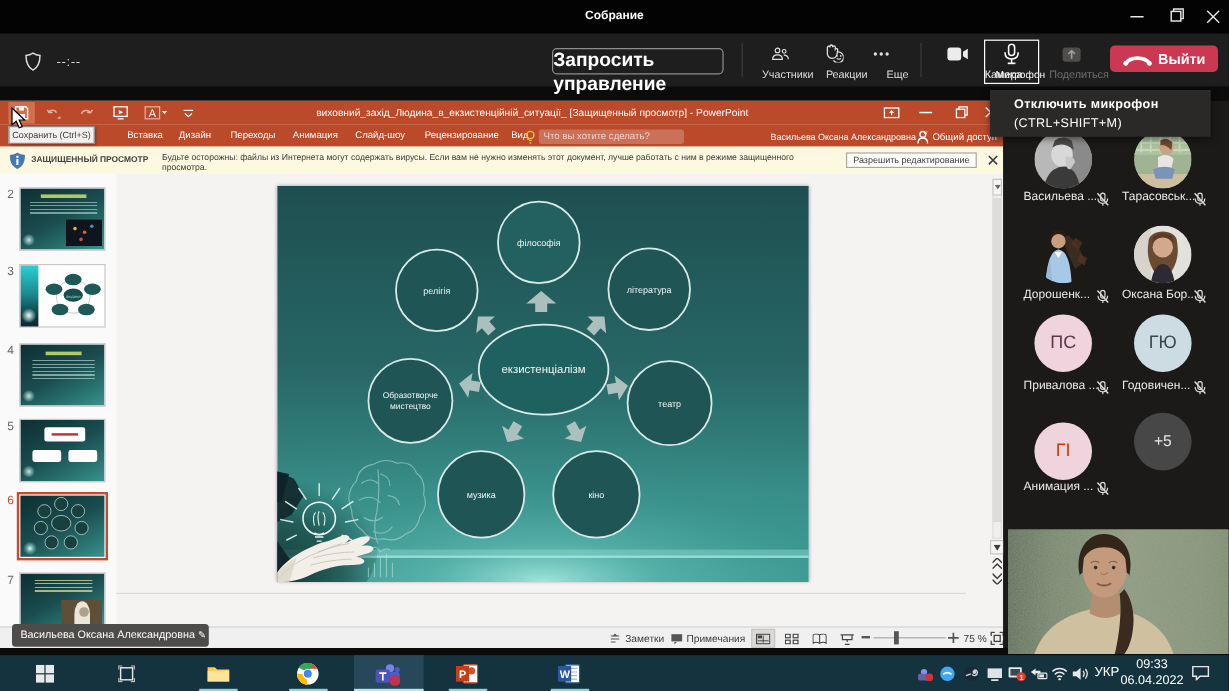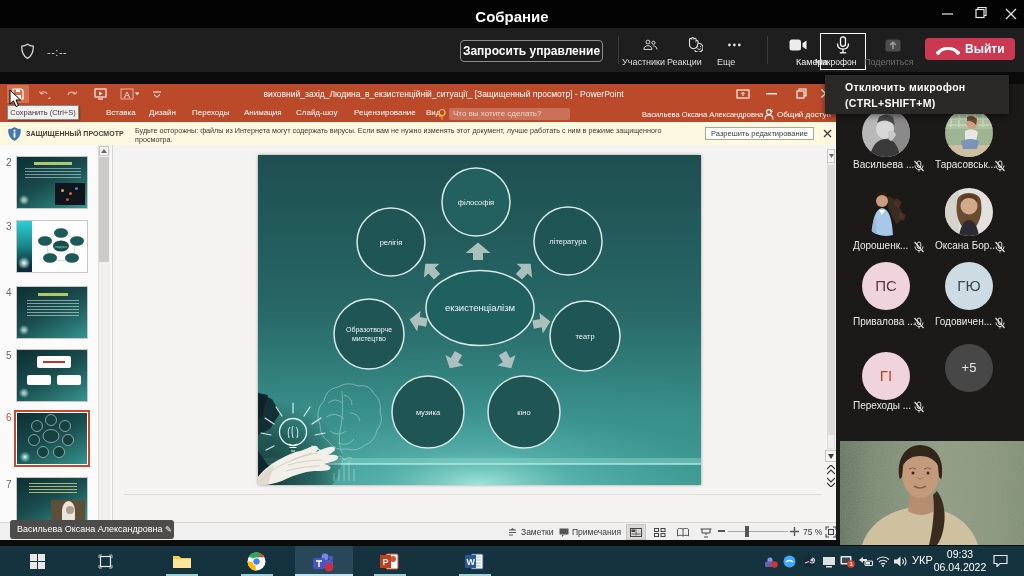--- a/index.html
+++ b/index.html
@@ -2,41 +2,41 @@
 <html><head>
 <meta charset="utf-8">
 <style>
   * { margin:0; padding:0; box-sizing:border-box; }
   html,body { width:1024px; height:576px; overflow:hidden; background:#0c0b0b; font-family:"Liberation Sans", sans-serif; }
   .abs { position:absolute; }
   #stage { position:relative; width:1024px; height:576px; background:#0c0b0b; }
 
   
   #titlebar { left:0; top:0; width:1024px; height:28px; background:#030303; }
-  #titlebar .title { position:absolute; left:0; right:0; top:8px; text-align:center; color:#fff; font-size:15px; font-weight:bold; }
+  #titlebar .title { position:absolute; left:0; right:0; top:8px; text-align:center; color:#fff; font-size:10px; font-weight:bold; }
   #toolbar { left:0; top:28px; width:1024px; height:44px; background:#1f1e1e; }
   .tbicon { position:absolute; color:#e8e8e8; }
-  .tblabel { position:absolute; color:#dedede; font-size:9px; text-align:left; }
+  .tblabel { position:absolute; color:#dedede; font-size:9px; text-align:right; }
   .tbdiv { position:absolute; top:8px; width:1px; height:28px; background:#3e3d3d; }
 
   
   #ppt { left:0; top:84px; width:836px; height:456px; background:#f4f3f2; }
   #ppt-title { position:absolute; left:0; top:0; width:836px; height:20px; background:#bb4a2b; }
   #ppt-ribbon { position:absolute; left:0; top:20px; width:836px; height:35px; background:#bb4a2b; }
   .ppt-tab { position:absolute; top:4px; color:#fff; font-size:8px;margin-left:13px; }
   #ppt-yellow { position:absolute; left:0; top:38px; width:836px; height:23px; background:#fdf8e0; }
   #ppt-statusbar { position:absolute; left:0; top:438px; width:836px; height:18px; background:#f0f0f0; border-top:1px solid #d6d4d2; }
 
   
   #thumbs { position:absolute; left:0; top:61px; width:113px; height:377px; background:#fafafa; border-right:1px solid #d8d6d4; }
   .thumb { position:absolute; left:16px; width:72px; height:53px; background:#fff; border:1px solid #c8c6c4; overflow:hidden; }
   .tnum { position:absolute; left:6px; color:#6a6866; font-size:10px; }
 
   
-  #slidearea { position:absolute; left:124px; top:61px; width:708px; height:377px; background:#f4f3f2; }
+  #slidearea { position:absolute; left:97px; top:61px; width:708px; height:377px; background:#f4f3f2; }
 
   
   #rightpanel { left:836px; top:84px; width:188px; height:456px; background:#1b1a19; }
   .pname { position:absolute; color:#eaeaea; font-size:10px; }
 
   
   #taskbar { left:0; top:546px; width:1024px; height:30px; background:#14333f; }
 </style>
 </head>
 <body>
@@ -48,21 +48,21 @@
       <rect x="38" y="9.5" width="8" height="8" fill="none" stroke="#e8e8e8" stroke-width="1.2"></rect>
       <path d="M40 9.5 v-2 h8 v8 h-2" fill="none" stroke="#e8e8e8" stroke-width="1.2"></path>
       <path d="M68 9 l10 10 M78 9 l-10 10" stroke="#e8e8e8" stroke-width="1.2"></path>
     </svg>
   </div>
   <div class="abs" id="toolbar">
     <svg class="abs" style="left:20px;top:15px" width="15" height="17" viewBox="0 0 16 19">
       <path d="M8 1.5 C10 2.8 12.5 3.5 14.5 3.6 C14.5 9.5 13 14.5 8 17.2 C3 14.5 1.5 9.5 1.5 3.6 C3.5 3.5 6 2.8 8 1.5 Z" fill="none" stroke="#d8d8d8" stroke-width="1.4"></path>
     </svg>
     <div class="abs" style="left:47px;top:18px;color:#d8d8d8;font-size:11px;letter-spacing:0.5px;">--:--</div>
-    <div class="abs" style="left:460px;top:12px;width:143px;height:22px;border:1px solid #8f8d8b;border-radius:4px;color:#fff;font-size:12px;font-weight:bold;text-align:center;line-height:20px;">Запросить управление</div>
+    <div class="abs" style="left:460px;top:12px;width:143px;height:22px;border:1px solid #8f8d8b;border-radius:4px;color:#fff;font-size:16px;font-weight:bold;line-height:20px;">Запросить управление</div>
     <div class="tbdiv" style="left:618px;"></div>
 
     <svg class="tbicon" style="left:642px;top:10px" width="17" height="14" viewBox="0 0 23 17">
       <circle cx="8" cy="4.5" r="2.6" fill="none" stroke="#e0e0e0" stroke-width="1.3"></circle>
       <circle cx="15.5" cy="5.5" r="2.1" fill="none" stroke="#e0e0e0" stroke-width="1.3"></circle>
       <path d="M2.5 14.5 c0-3.2 2.4-5 5.5-5 s5.5 1.8 5.5 5 z" fill="none" stroke="#e0e0e0" stroke-width="1.3"></path>
       <path d="M15 9.8 c3 0 5.2 1.7 5.2 4.7" fill="none" stroke="#e0e0e0" stroke-width="1.3"></path>
     </svg>
     <div class="tblabel" style="left:622px;top:29px;width:56px;">Участники</div>
 
@@ -510,21 +510,21 @@
       </g>
     </svg>
     <div class="pname" style="left:17px;top:156px;">Дорошенк...</div>
     <div class="pname" style="left:99px;top:156px;">Оксана Бор...</div>
     <div class="abs" style="left:26px;top:178px;width:48px;height:48px;border-radius:50%;background:#efd3dd;color:#5c3648;font-size:15px;text-align:center;line-height:48px;">ПС</div>
     <div class="abs" style="left:109px;top:178px;width:48px;height:48px;border-radius:50%;background:#ccdce2;color:#37474f;font-size:15px;text-align:center;line-height:48px;">ГЮ</div>
     <div class="pname" style="left:17px;top:232px;">Привалова ...</div>
     <div class="pname" style="left:99px;top:232px;">Годовичен...</div>
     <div class="abs" style="left:26px;top:268px;width:48px;height:48px;border-radius:50%;background:#efd3dd;color:#c2410c;font-size:15px;text-align:center;line-height:48px;">ГІ</div>
     <div class="abs" style="left:109px;top:260px;width:48px;height:48px;border-radius:50%;background:#474747;color:#e8e8e8;font-size:13px;text-align:center;line-height:48px;">+5</div>
-    <div class="pname" style="left:17px;top:316px;">Переходы ...</div>
+    <div class="pname" style="left:17px;top:316px;">Анимация ...</div>
 
     <svg width="0" height="0" style="position:absolute">
         <defs>
           <g id="moff">
             <rect x="4.2" y="1" width="3.6" height="6.5" rx="1.8" fill="none" stroke="#dcdcdc" stroke-width="1"></rect>
             <path d="M2 5.5 c0 2.6 1.7 4 4 4 s4-1.4 4-4" fill="none" stroke="#dcdcdc" stroke-width="1"></path>
             <line x1="6" y1="9.5" x2="6" y2="11.5" stroke="#dcdcdc" stroke-width="1"></line>
             <line x1="1.5" y1="1" x2="10.5" y2="11" stroke="#dcdcdc" stroke-width="1.2"></line>
           </g>
         </defs>
@@ -578,21 +578,21 @@
       <circle cx="73" cy="32" r="1.5" fill="#3a2a20"></circle>
       <circle cx="88" cy="32" r="1.5" fill="#3a2a20"></circle>
       <path d="M69 28 q4 -2.5 7 0 M84 28 q4 -2.5 7 0" stroke="#6a4a38" stroke-width="0.9" fill="none" opacity="0.8"></path>
       <path d="M77 36 q3 4 6 0" stroke="#a87858" stroke-width="1" fill="none"></path>
       <path d="M74 45 q6 4 12 0" stroke="#8a5a48" stroke-width="1.6" fill="none"></path>
     </svg>
   </div>
 
   <div class="abs" style="left:825px;top:75px;width:184px;height:39px;background:#2a2928;box-shadow:0 2px 6px rgba(0,0,0,0.5);z-index:30;">
     <div style="position:absolute;left:20px;top:6px;color:#fff;font-size:10.5px;font-weight:bold;letter-spacing:0.3px;">Отключить микрофон</div>
-    <div style="position:absolute;left:20px;top:22px;color:#fff;font-size:10.5px;font-weight:bold;letter-spacing:0.3px;">(CTRL+SHIFT+M)</div>
+    <div style="position:absolute;left:20px;top:22px;color:#fff;font-size:10.5px;font-weight:normal;letter-spacing:0.3px;">(CTRL+SHIFT+M)</div>
   </div>
   <div class="abs" id="taskbar">
 
     <svg class="abs" style="left:30px;top:8px" width="15" height="15" viewBox="0 0 15 15">
         <g fill="#e8e8e8">
           <rect x="0" y="0" width="7" height="7"></rect>
           <rect x="8" y="0" width="7" height="7"></rect>
           <rect x="0" y="8" width="7" height="7"></rect>
           <rect x="8" y="8" width="7" height="7"></rect>
         </g>

